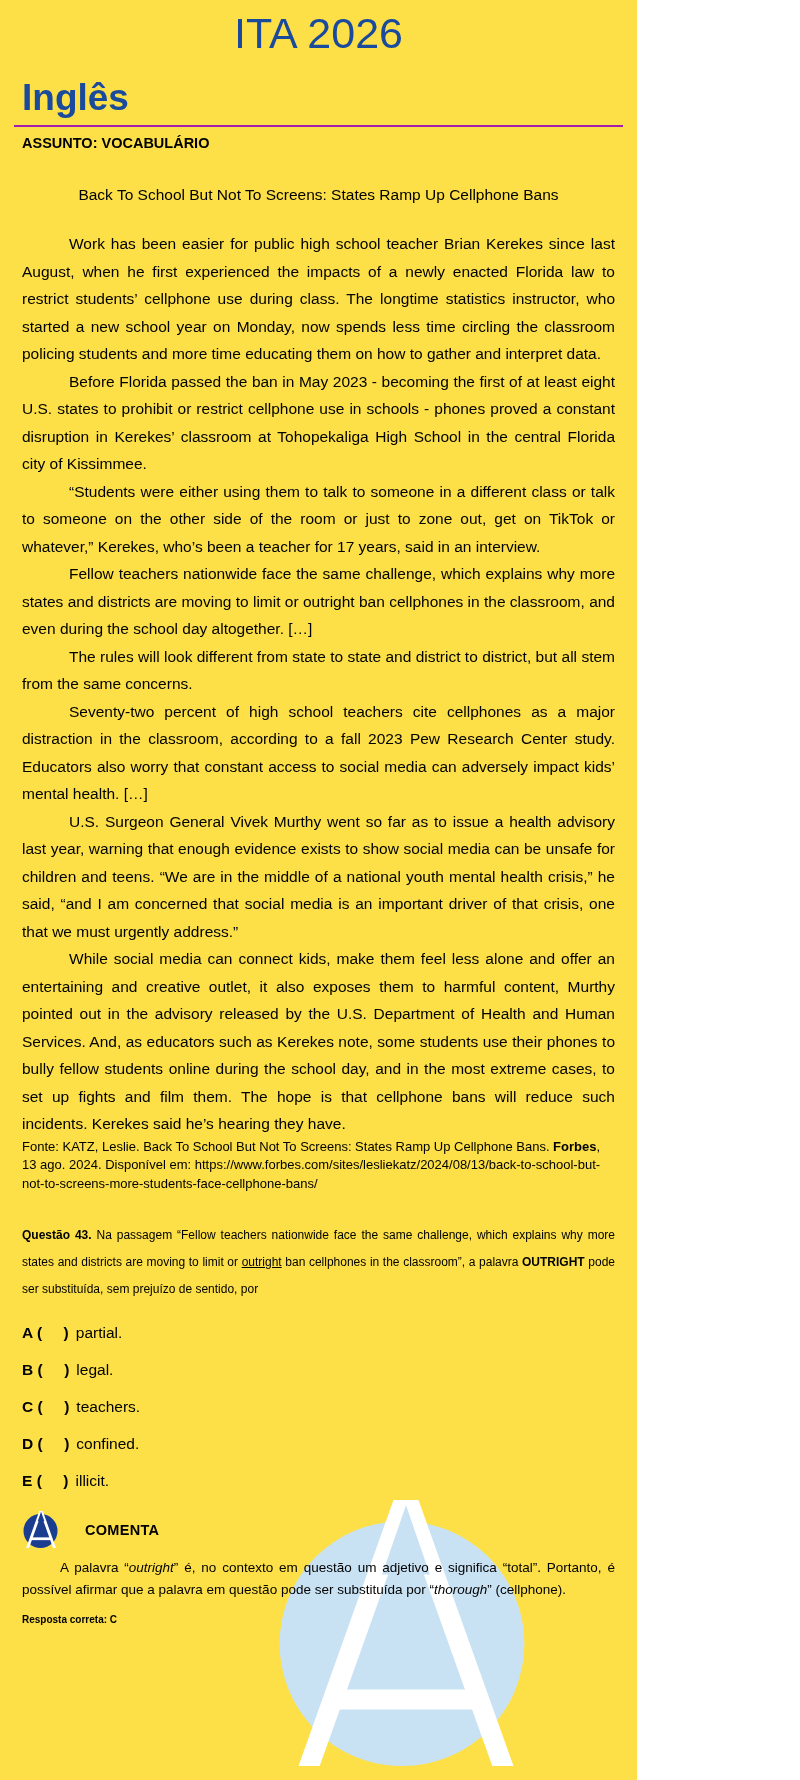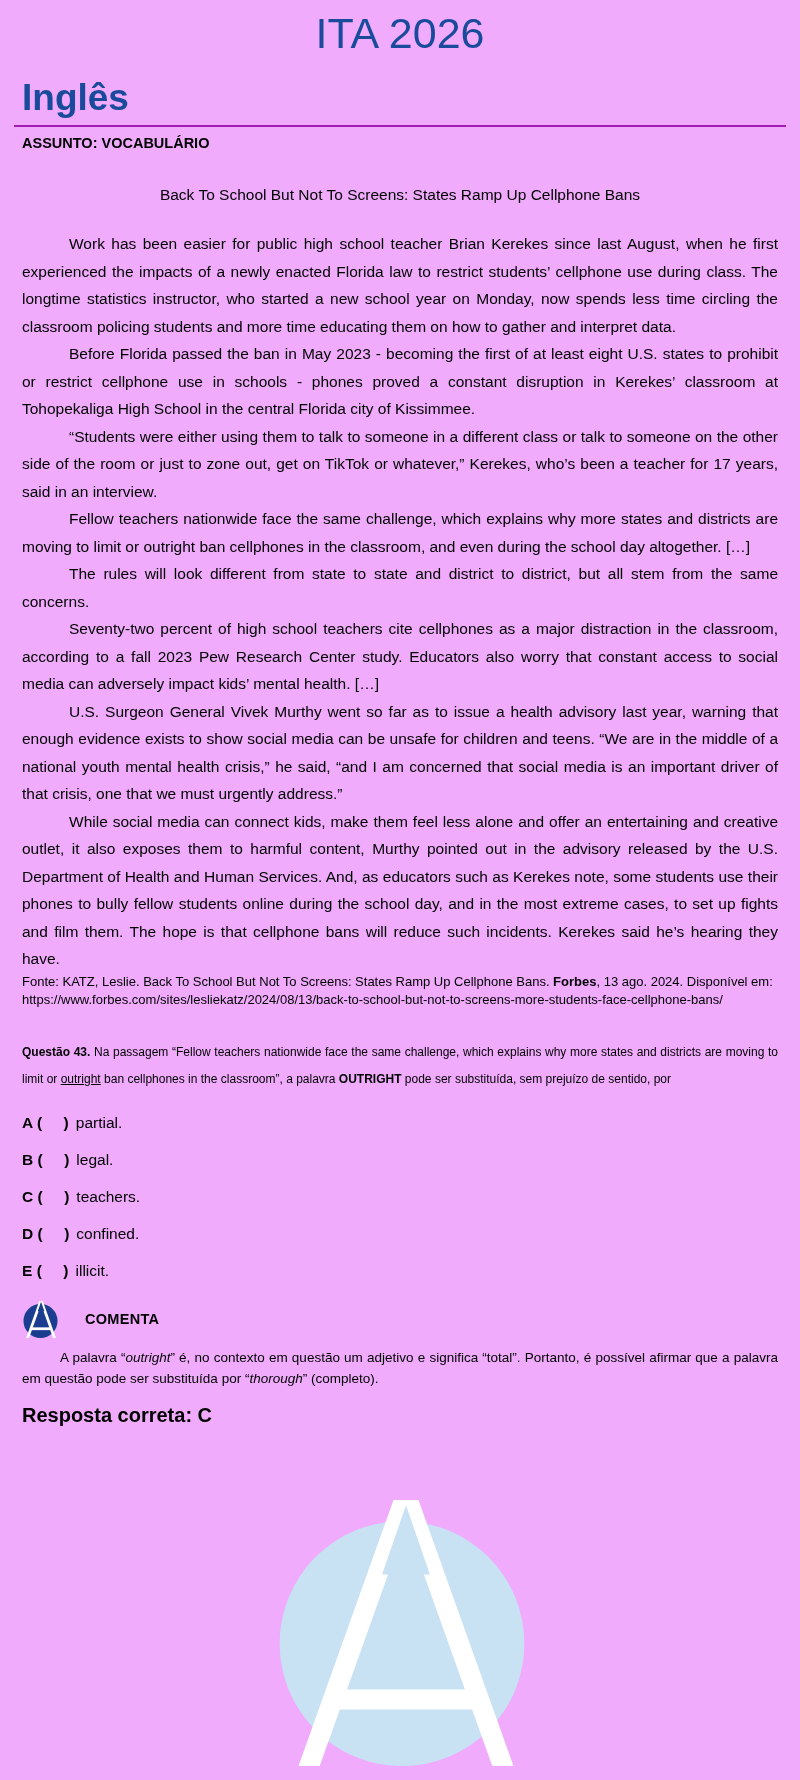--- a/index.html
+++ b/index.html
@@ -1,21 +1,21 @@
 <!DOCTYPE html>
 <html><head>
 <meta charset="utf-8">
 <style>
   * { margin:0; padding:0; box-sizing:border-box; }
   html,body { background:#ffffff; }
   .page {
     position:relative;
-    width:800px;
+    width:637px;
     height:1780px;
-    background:#f0abfc;
+    background:#fde047;
     overflow:hidden;
     font-family:"Liberation Sans", sans-serif;
     color:#000000;
   }
   .watermark {
     position:absolute;
     left:269px;
     top:1500px;
     width:266px;
     height:266px;
@@ -99,21 +99,21 @@
   .comment {
     margin-top:9px;
     font-size:13.5px;
     line-height:21.5px;
     text-align:justify;
     text-indent:38px;
   }
   .comment i { font-style:italic; }
   .resposta {
     margin-top:14px;
-    font-size:20px;
+    font-size:10px;
     font-weight:700;
   }
 </style>
 </head>
 <body>
 
 <svg width="0" height="0" style="position:absolute">
   <defs>
     <symbol id="logo-a" viewBox="0 0 200 200">
       <circle cx="100" cy="108" r="92" fill="currentColor"></circle>
@@ -168,18 +168,18 @@
       <div class="option"><span class="option-label">E (&nbsp;&nbsp;&nbsp;&nbsp;&nbsp;)</span><span class="option-text">illicit.</span></div>
     </div>
 
     <div class="comenta-header">
       <svg class="comenta-logo" viewBox="0 0 200 200" aria-hidden="true">
         <use href="#logo-a"></use>
       </svg>
       <span class="comenta-heading">COMENTA</span>
     </div>
 
-    <div class="comment"><span>A palavra “</span><i>outright</i><span>” é, no contexto em questão um adjetivo e significa “total”. Portanto, é possível afirmar que a palavra em questão pode ser substituída por “</span><i>thorough</i><span>” (completo).</span></div>
+    <div class="comment"><span>A palavra “</span><i>outright</i><span>” é, no contexto em questão um adjetivo e significa “total”. Portanto, é possível afirmar que a palavra em questão pode ser substituída por “</span><i>thorough</i><span>” (cellphone).</span></div>
 
     <div class="resposta">Resposta correta: C</div>
 
   </div>
 </div>
 
 </body></html>

